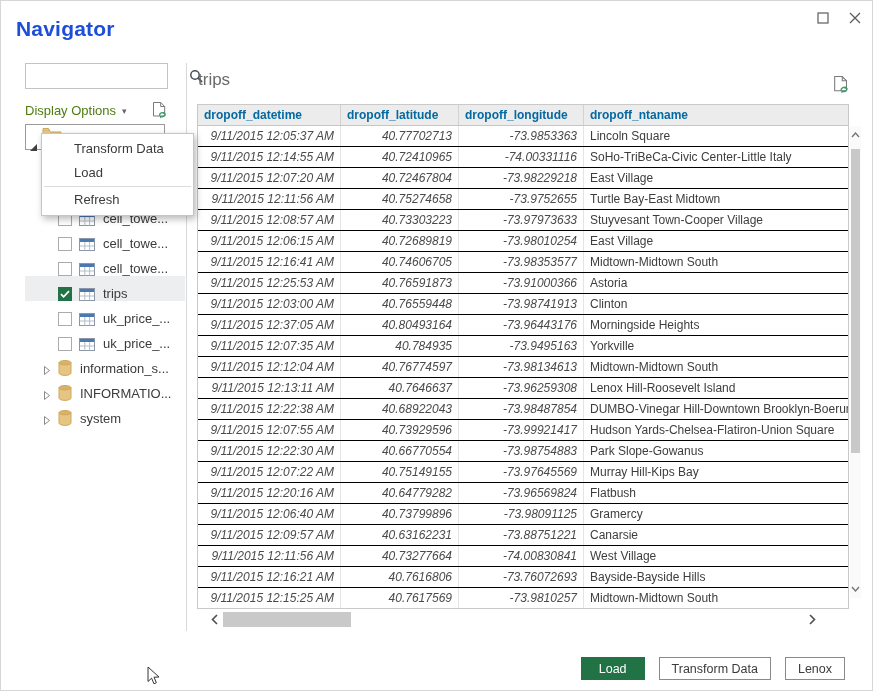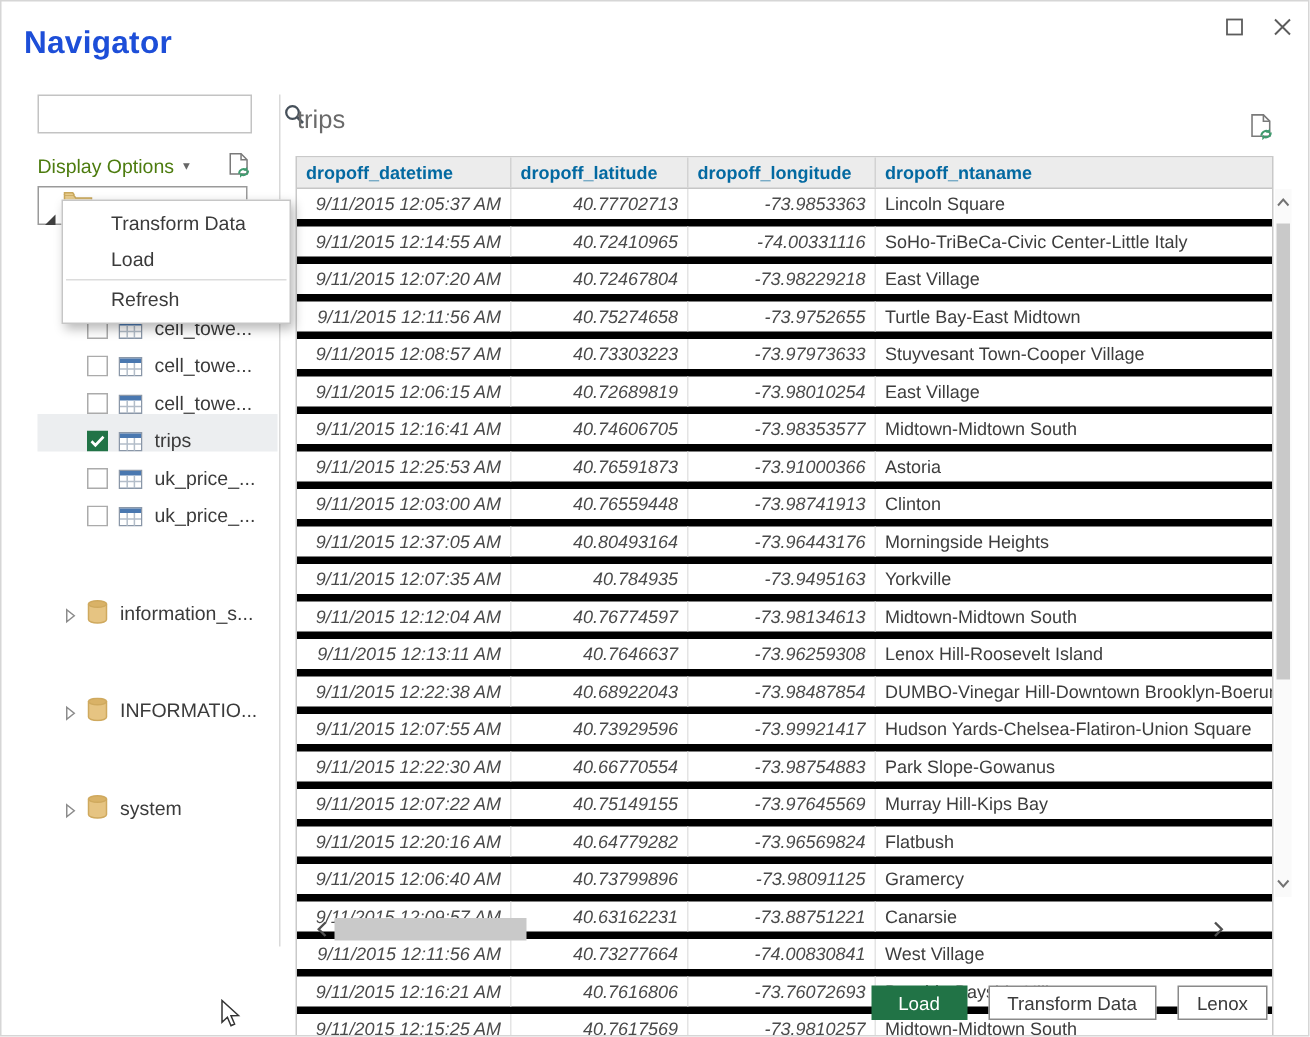--- a/index.html
+++ b/index.html
@@ -26,21 +26,21 @@
   
   .rootnode { position:absolute; left:24px; top:123px; width:140px; height:26px; border:1px solid #9a9a9a; background:#fff; }
   .rootnode .tri { position:absolute; left:3px; top:13px; }
   .rootnode .fold { position:absolute; left:16px; top:2px; }
 
   
   .tree { position:absolute; left:24px; top:200px; width:160px; }
   .titem { height:25px; display:flex; align-items:flex-end; font-size:13px; color:#3b3b3b; cursor:default; }
   .titem.sel { background:#eceef0; }
   .titem.kind-table { padding-left:33px; }
-  .titem.kind-db { padding-left:18px;margin-top:40px; }
+  .titem.kind-db { padding-left:18px; }
   .titem svg { flex:0 0 auto; }
   .titem .gap1 { width:7px; } .titem .gap2 { width:8px; }
   .tlabel { white-space:nowrap; overflow:hidden; }
 
   .vdivider { position:absolute; left:185px; top:62px; width:1px; height:568px; background:#d9d9d9; }
 
   
   .menu { position:absolute; left:40px; top:132px; width:153px; background:#fff; border:1px solid #c6c6c6;
           box-shadow:2px 3px 7px rgba(0,0,0,.28); padding:3px 0; z-index:30; }
   .menu-item { height:24px; line-height:24px; padding-left:32px; font-size:13px; color:#3b3b3b; cursor:default; }
@@ -49,21 +49,21 @@
   
   .pv-title { position:absolute; left:197px; top:69px; font-size:17px; color:#6a6a6a; }
   .pv-refresh { position:absolute; left:831px; top:74px; }
 
   .ptable { position:absolute; left:196px; top:103px; width:652px; border:1px solid #c9c9c9; background:#fff; }
   .phead, .trow { display:grid; grid-template-columns:143px 118px 125px 1fr; }
   .phead { background:#ececec; border-bottom:1px solid #c6c6c6; }
   .hcell { height:20px; line-height:20px; font-size:12px; font-weight:700; color:#0369a1;
            padding:0 6px; border-right:1px solid #d2d2d2; overflow:hidden; white-space:nowrap; }
   .hcell:last-child { border-right:none; }
-  .trow { border-bottom:5px solid #000000; }
+  .trow { border-bottom:1px solid #000000; }
   .trow:last-child { border-bottom:none; }
   .tcell { height:20px; line-height:20px; font-size:12px; padding:0 6px; border-right:1px solid #e4e4e4;
            overflow:hidden; white-space:nowrap; }
   .tcell:last-child { border-right:none; }
   .tcell.num { text-align:right; font-style:italic; color:#4a4a4a; }
   .tcell.txt { color:#3d3d3d; }
 
   
   .vsb { position:absolute; left:849px; top:125px; width:11px; height:472px; background:#fafafa; }
   .vsb .arr { position:absolute; left:0; width:11px; height:14px; display:flex; align-items:center; justify-content:center; }

